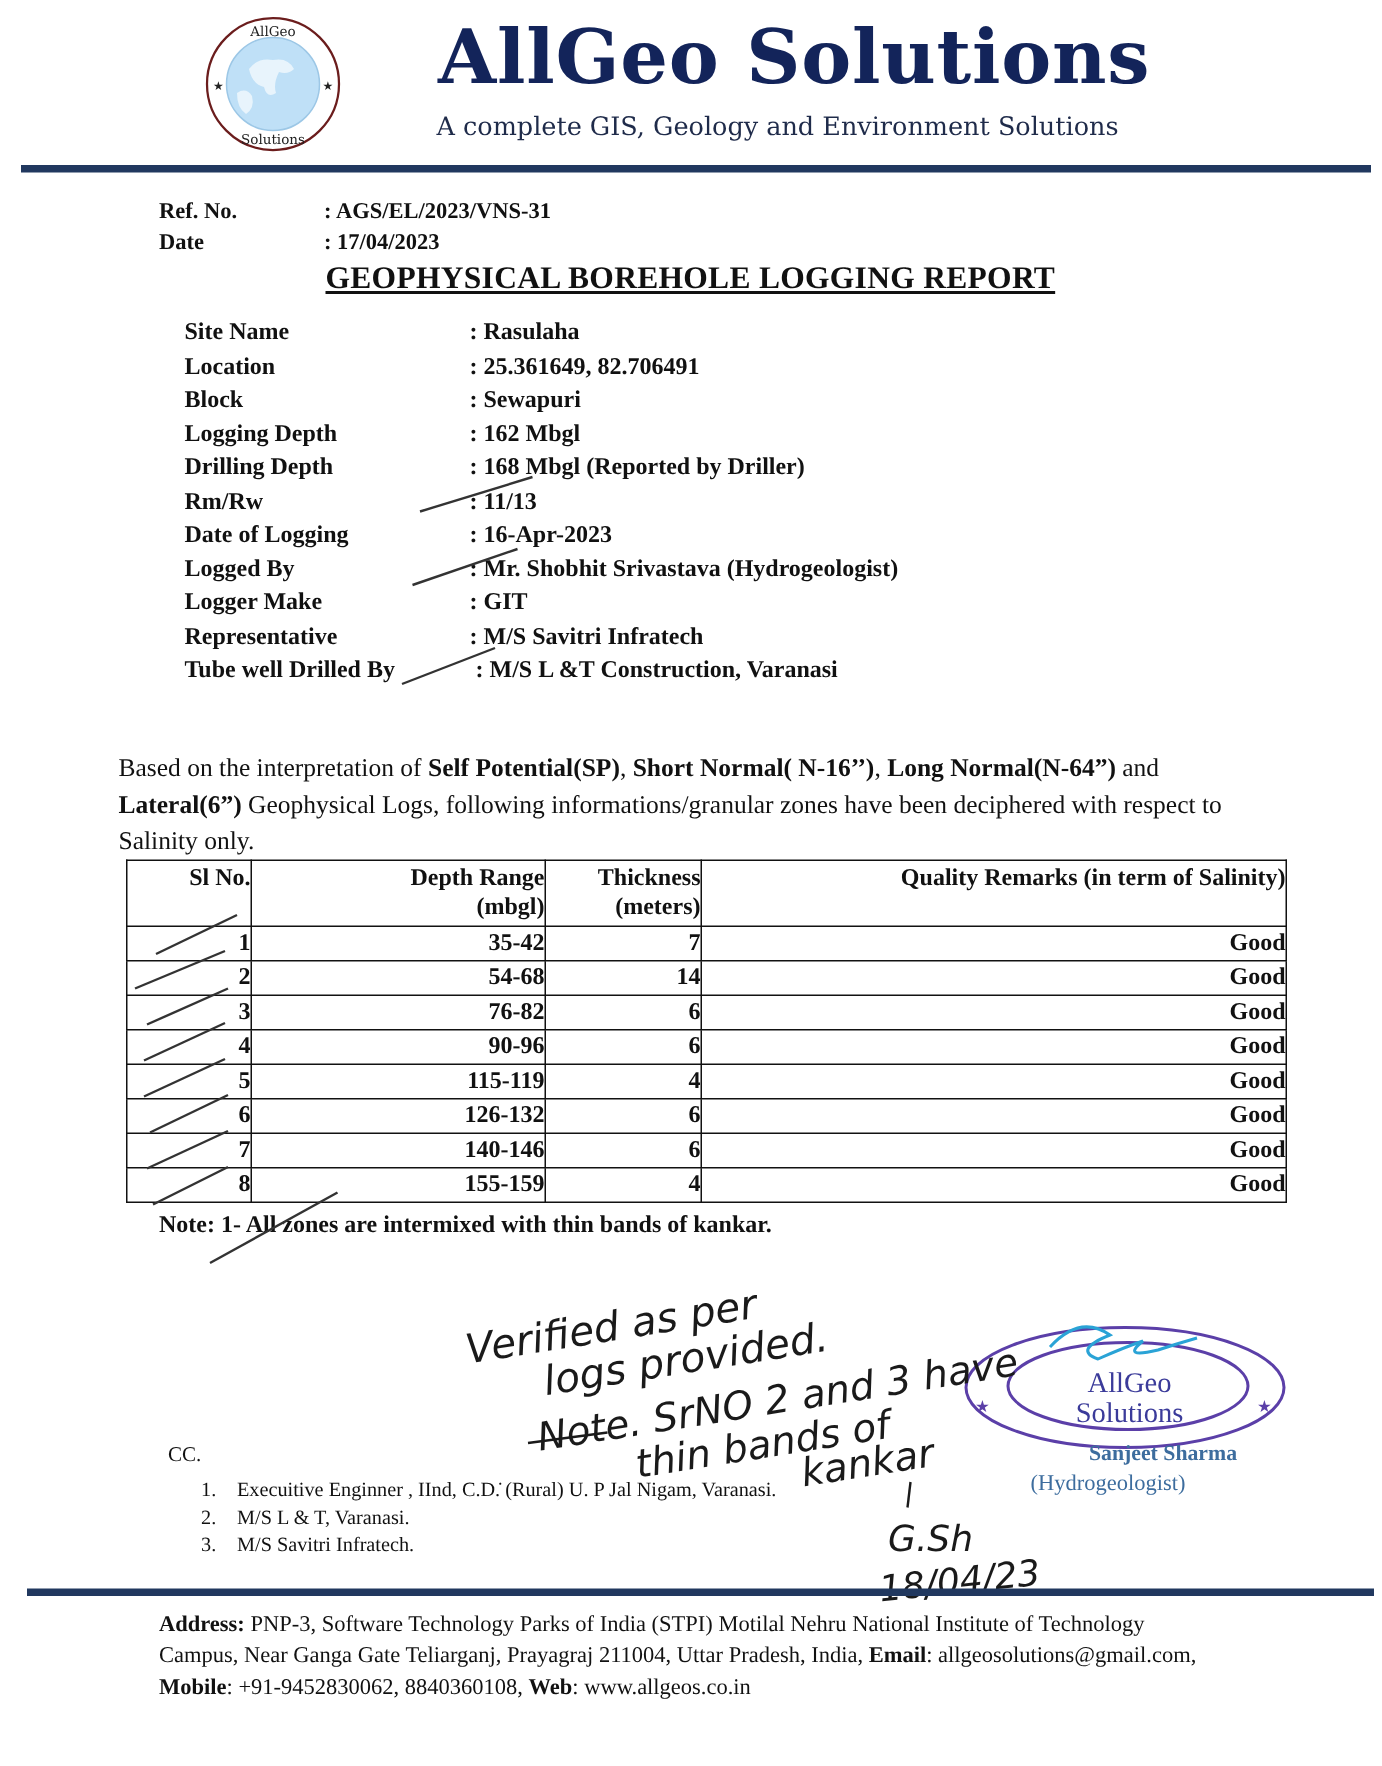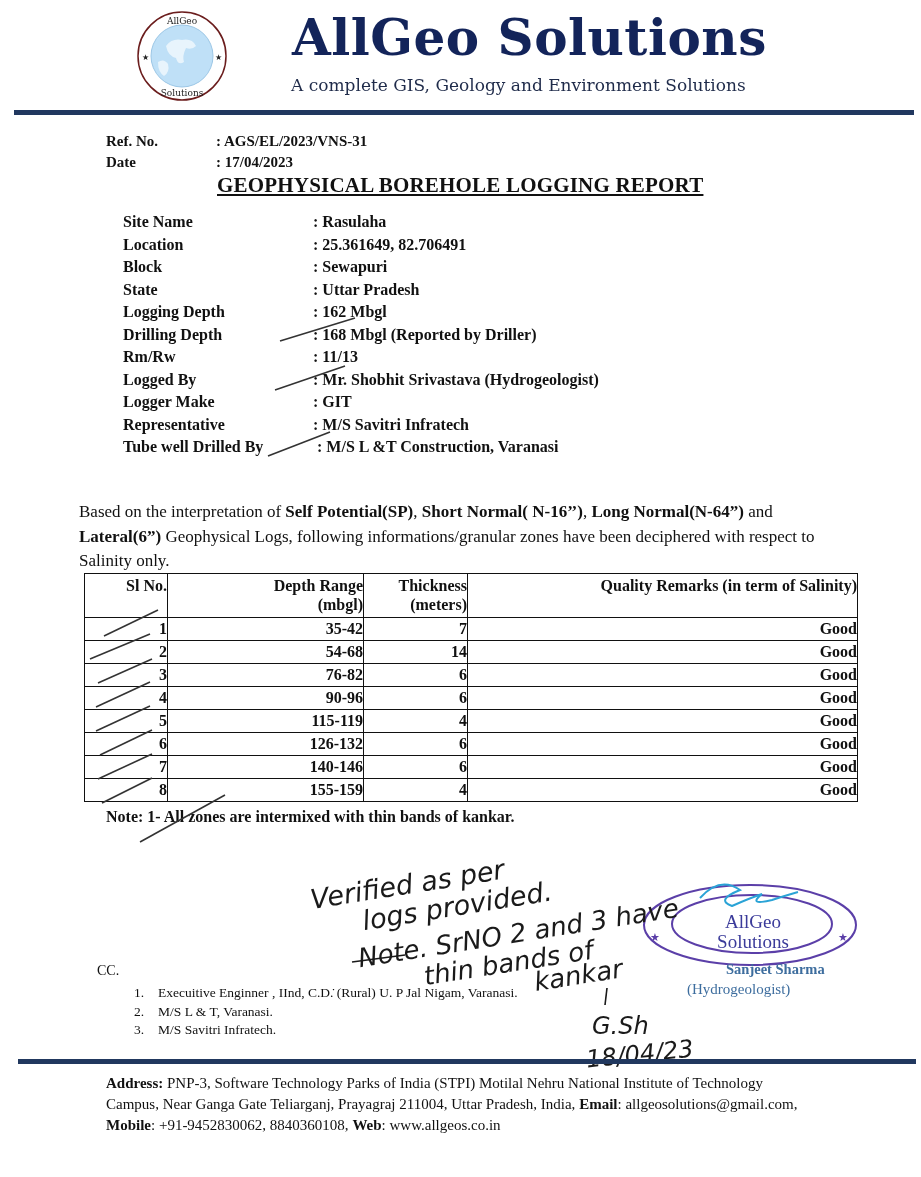--- a/index.html
+++ b/index.html
@@ -28,21 +28,21 @@
   
   table.zones { position:absolute; left:84px; top:573px; width:774px; border-collapse:collapse; font-weight:bold; font-size:16px; }
   table.zones th, table.zones td { border:1.5px solid #111; text-align:right; padding:0; }
   table.zones th { height:41px; vertical-align:top; line-height:19px; padding-top:2px; font-weight:bold; }
   table.zones td { height:22px; line-height:22px; }
   .c1 { width:82px; } .c2 { width:195px; } .c3 { width:103px; }
 
   .note { position:absolute; left:106px; top:807px; font-weight:bold; font-size:16px; line-height:20px; }
 
   
-  .cc { position:absolute; left:97px; top:962px; font-size:14px; line-height:18px;text-align:center; }
+  .cc { position:absolute; left:112px; top:962px; font-size:14px; line-height:18px;text-align:center; }
   .cc-list { position:absolute; left:134px; top:984px; font-size:13.5px; line-height:18.5px; }
   .cc-list .n { display:inline-block; width:24px; }
 
   
   .hand { position:absolute; left:0; top:0; width:921px; height:1177px; pointer-events:none; }
   .hw { font-family:"DejaVu Sans", sans-serif; font-style:italic; fill:#1a1a1a; }
 
   
   .stamp-name { position:absolute; left:726px; top:960px; font-weight:bold; font-size:14.5px; color:#3d6d9e; line-height:18px; }
   .stamp-role { position:absolute; left:687px; top:980px; font-weight:normal; font-size:15px; color:#3d6d9e; line-height:18px; }
@@ -73,24 +73,24 @@
 </div>
 <div class="ref" style="top:152px;">
   <span class="k">Date</span><span>: 17/04/2023</span>
 </div>
 <div class="report-title">GEOPHYSICAL BOREHOLE LOGGING REPORT</div>
 
 <div class="info">
   <div class="row"><span class="k">Site Name</span><span>: Rasulaha</span></div>
   <div class="row"><span class="k">Location</span><span>: 25.361649, 82.706491</span></div>
   <div class="row"><span class="k">Block</span><span>: Sewapuri</span></div>
-  <div class="row"><span class="k">State</span><span>: Uttar Pradesh</span></div>
   <div class="row"><span class="k">Logging Depth</span><span>: 162 Mbgl</span></div>
   <div class="row"><span class="k">Drilling Depth</span><span>: 168 Mbgl (Reported by Driller)</span></div>
   <div class="row"><span class="k">Rm/Rw</span><span>: 11/13</span></div>
+  <div class="row"><span class="k">Date of Logging</span><span>: 16-Apr-2023</span></div>
   <div class="row"><span class="k">Logged By</span><span>: Mr. Shobhit Srivastava (Hydrogeologist)</span></div>
   <div class="row"><span class="k">Logger Make</span><span>: GIT</span></div>
   <div class="row"><span class="k">Representative</span><span>: M/S  Savitri Infratech</span></div>
   <div class="row"><span class="k">Tube well Drilled By</span><span> : M/S L &amp;T Construction, Varanasi</span></div>
 </div>
 
 <div class="para"><span>Based on the interpretation of </span><b>Self Potential(SP)</b><span>, </span><b>Short Normal( N-16’’)</b><span>, </span><b>Long Normal(N-64”)</b><span> and </span><b>Lateral(6”)</b><span> Geophysical Logs, following informations/granular zones have been deciphered with respect to Salinity only.</span></div>
 
 <table class="zones">
   <thead>

